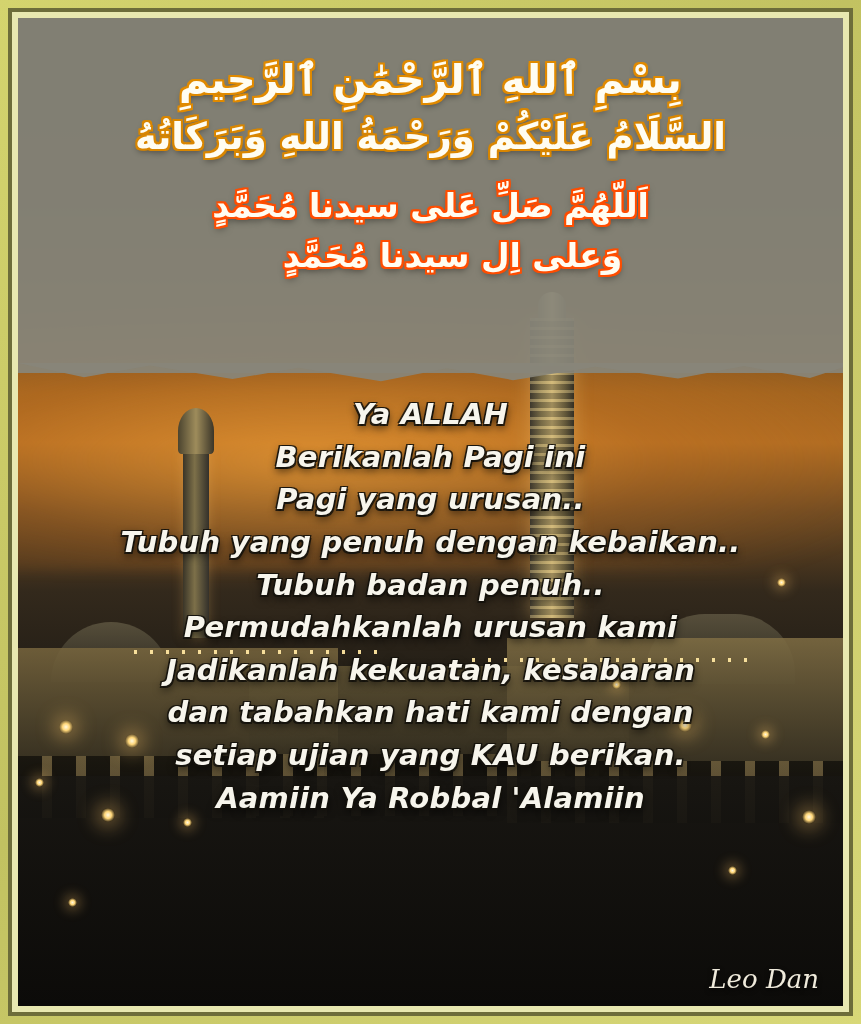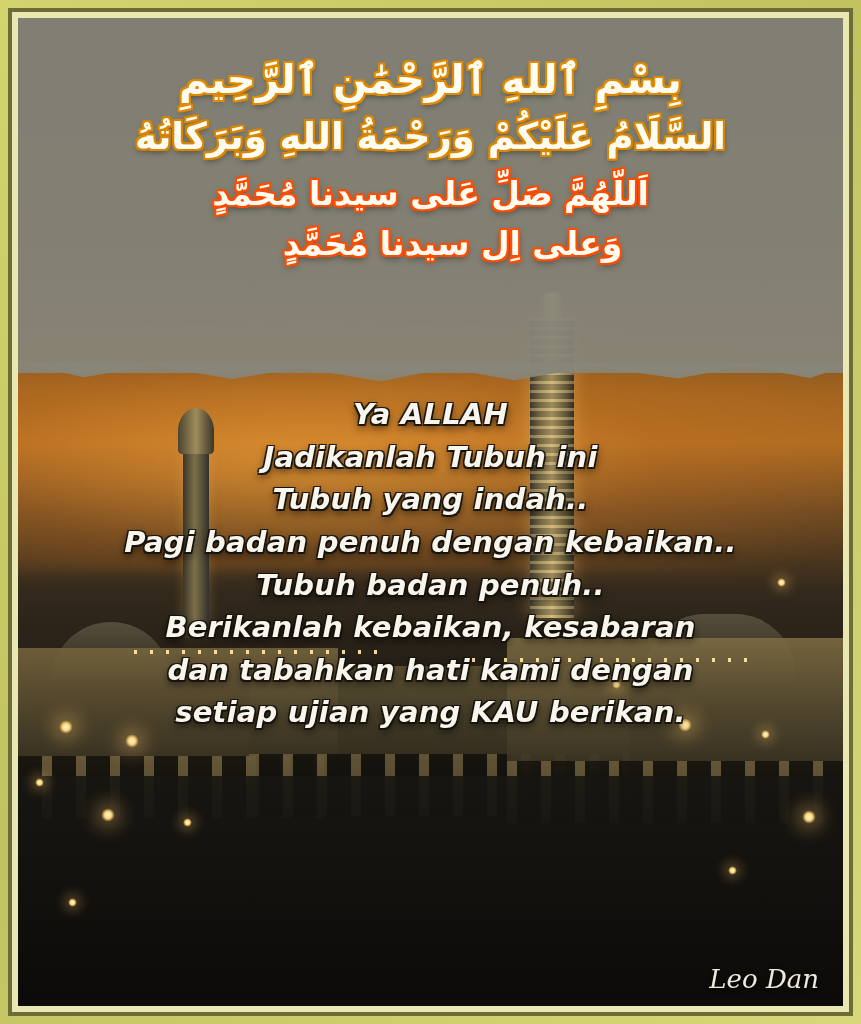--- a/index.html
+++ b/index.html
@@ -225,21 +225,21 @@
     margin-top: 2px;
   }
   .ar3, .ar4 {
     font-size: 33px;
     color: #fffdf2;
     text-shadow:
       -2px 0 0 #ff4d00, 2px 0 0 #ff4d00, 0 -2px 0 #ff4d00, 0 2px 0 #ff4d00,
       -2px -2px 0 #ff4d00, 2px -2px 0 #ff4d00, -2px 2px 0 #ff4d00, 2px 2px 0 #ff4d00,
       0 3px 7px rgba(0,0,0,.5);
   }
-  .ar3 { margin-top: 10px; }
+  .ar3 { margin-top: 22px; }
   .ar4 { margin-top: 2px; margin-left: 44px; }
 
   .doa-block {
     position: absolute;
     left: 0; right: 0;
     top: 375px;
     text-align: center;
   }
   .doa-line {
     font-family: "DejaVu Sans", sans-serif;
@@ -323,24 +323,26 @@
 
     <div class="arabic-block">
       <div class="arabic-line ar1">بِسْمِ ٱللهِ ٱلرَّحْمَٰنِ ٱلرَّحِيمِ</div>
       <div class="arabic-line ar2">السَّلَامُ عَلَيْكُمْ وَرَحْمَةُ اللهِ وَبَرَكَاتُهُ</div>
       <div class="arabic-line ar3">اَللّهُمَّ صَلِّ عَلى سيدنا مُحَمَّدٍ</div>
       <div class="arabic-line ar4">وَعلى اِل سيدنا مُحَمَّدٍ</div>
     </div>
 
     <div class="doa-block">
       <div class="doa-line">Ya ALLAH</div>
-      <div class="doa-line">Jadikanlah Tubuh ini</div>
-      <div class="doa-line">Tubuh yang indah..</div>
-      <div class="doa-line">Pagi badan penuh dengan kebaikan..</div>
+      <div class="doa-line">Berikanlah Pagi ini</div>
+      <div class="doa-line">Pagi yang urusan..</div>
+      <div class="doa-line">Tubuh yang penuh dengan kebaikan..</div>
       <div class="doa-line">Tubuh badan penuh..</div>
-      <div class="doa-line">Berikanlah kebaikan, kesabaran</div>
+      <div class="doa-line">Permudahkanlah urusan kami</div>
+      <div class="doa-line">Jadikanlah kekuatan, kesabaran</div>
       <div class="doa-line">dan tabahkan hati kami dengan</div>
       <div class="doa-line">setiap ujian yang KAU berikan.</div>
+      <div class="doa-line">Aamiin Ya Robbal 'Alamiin</div>
     </div>
 
     <div class="signature">Leo Dan</div>
   </div>
 </div>
 
 </body></html>

